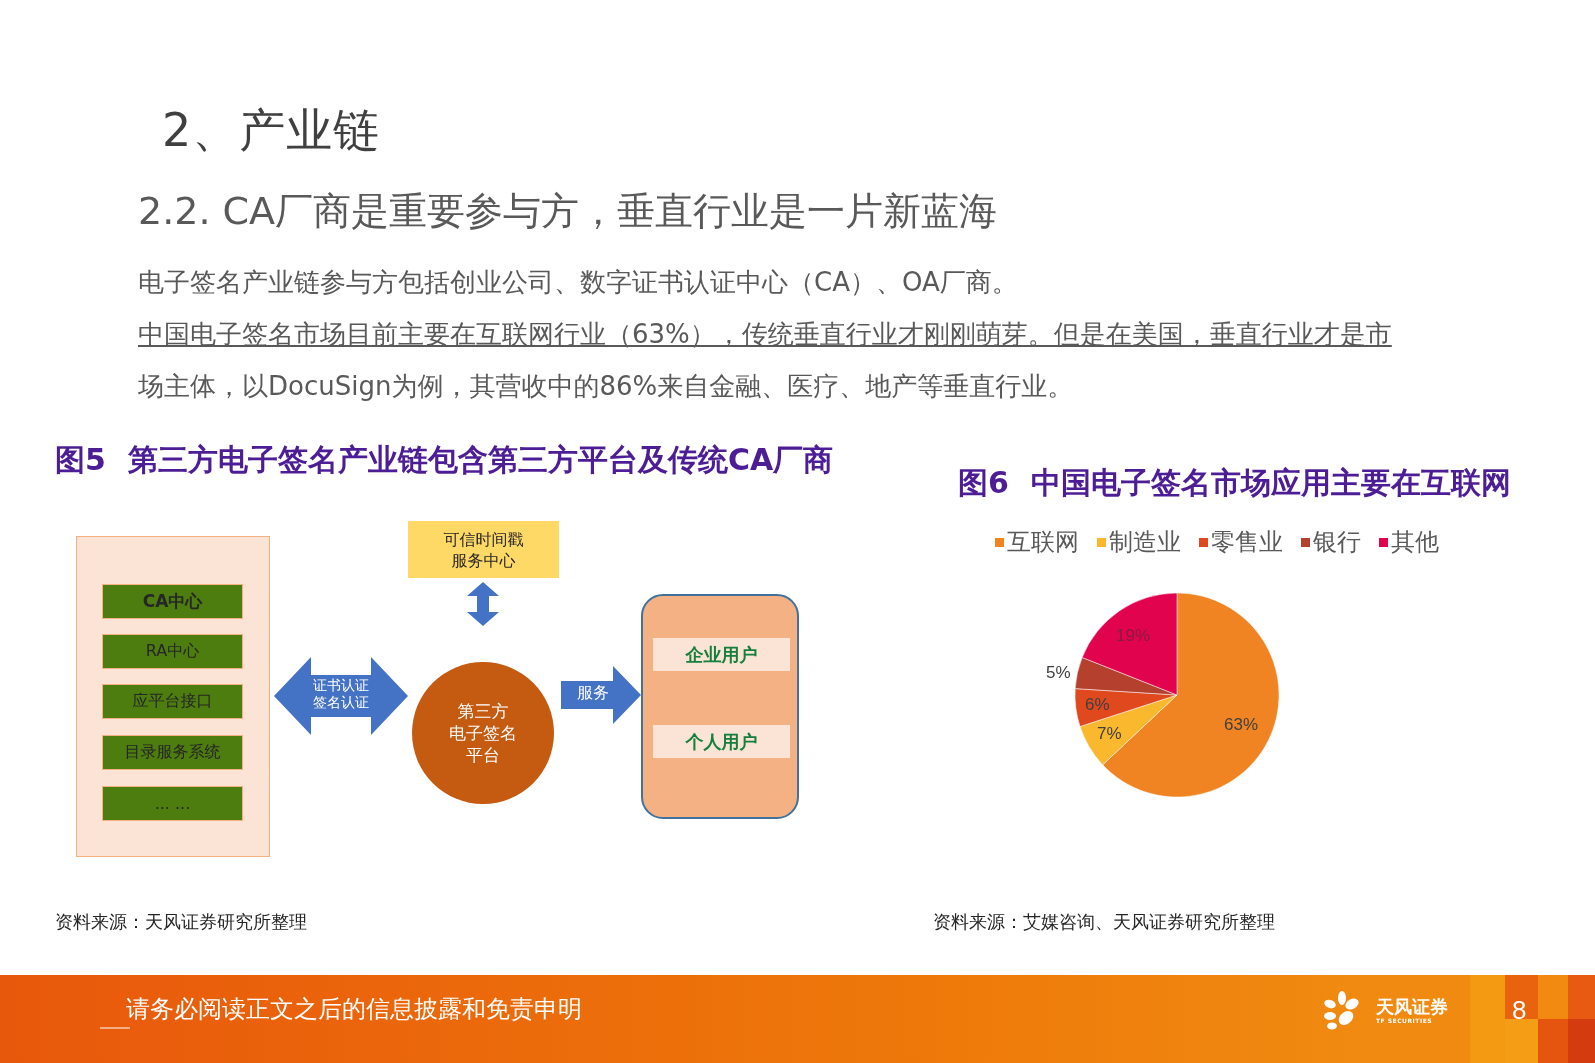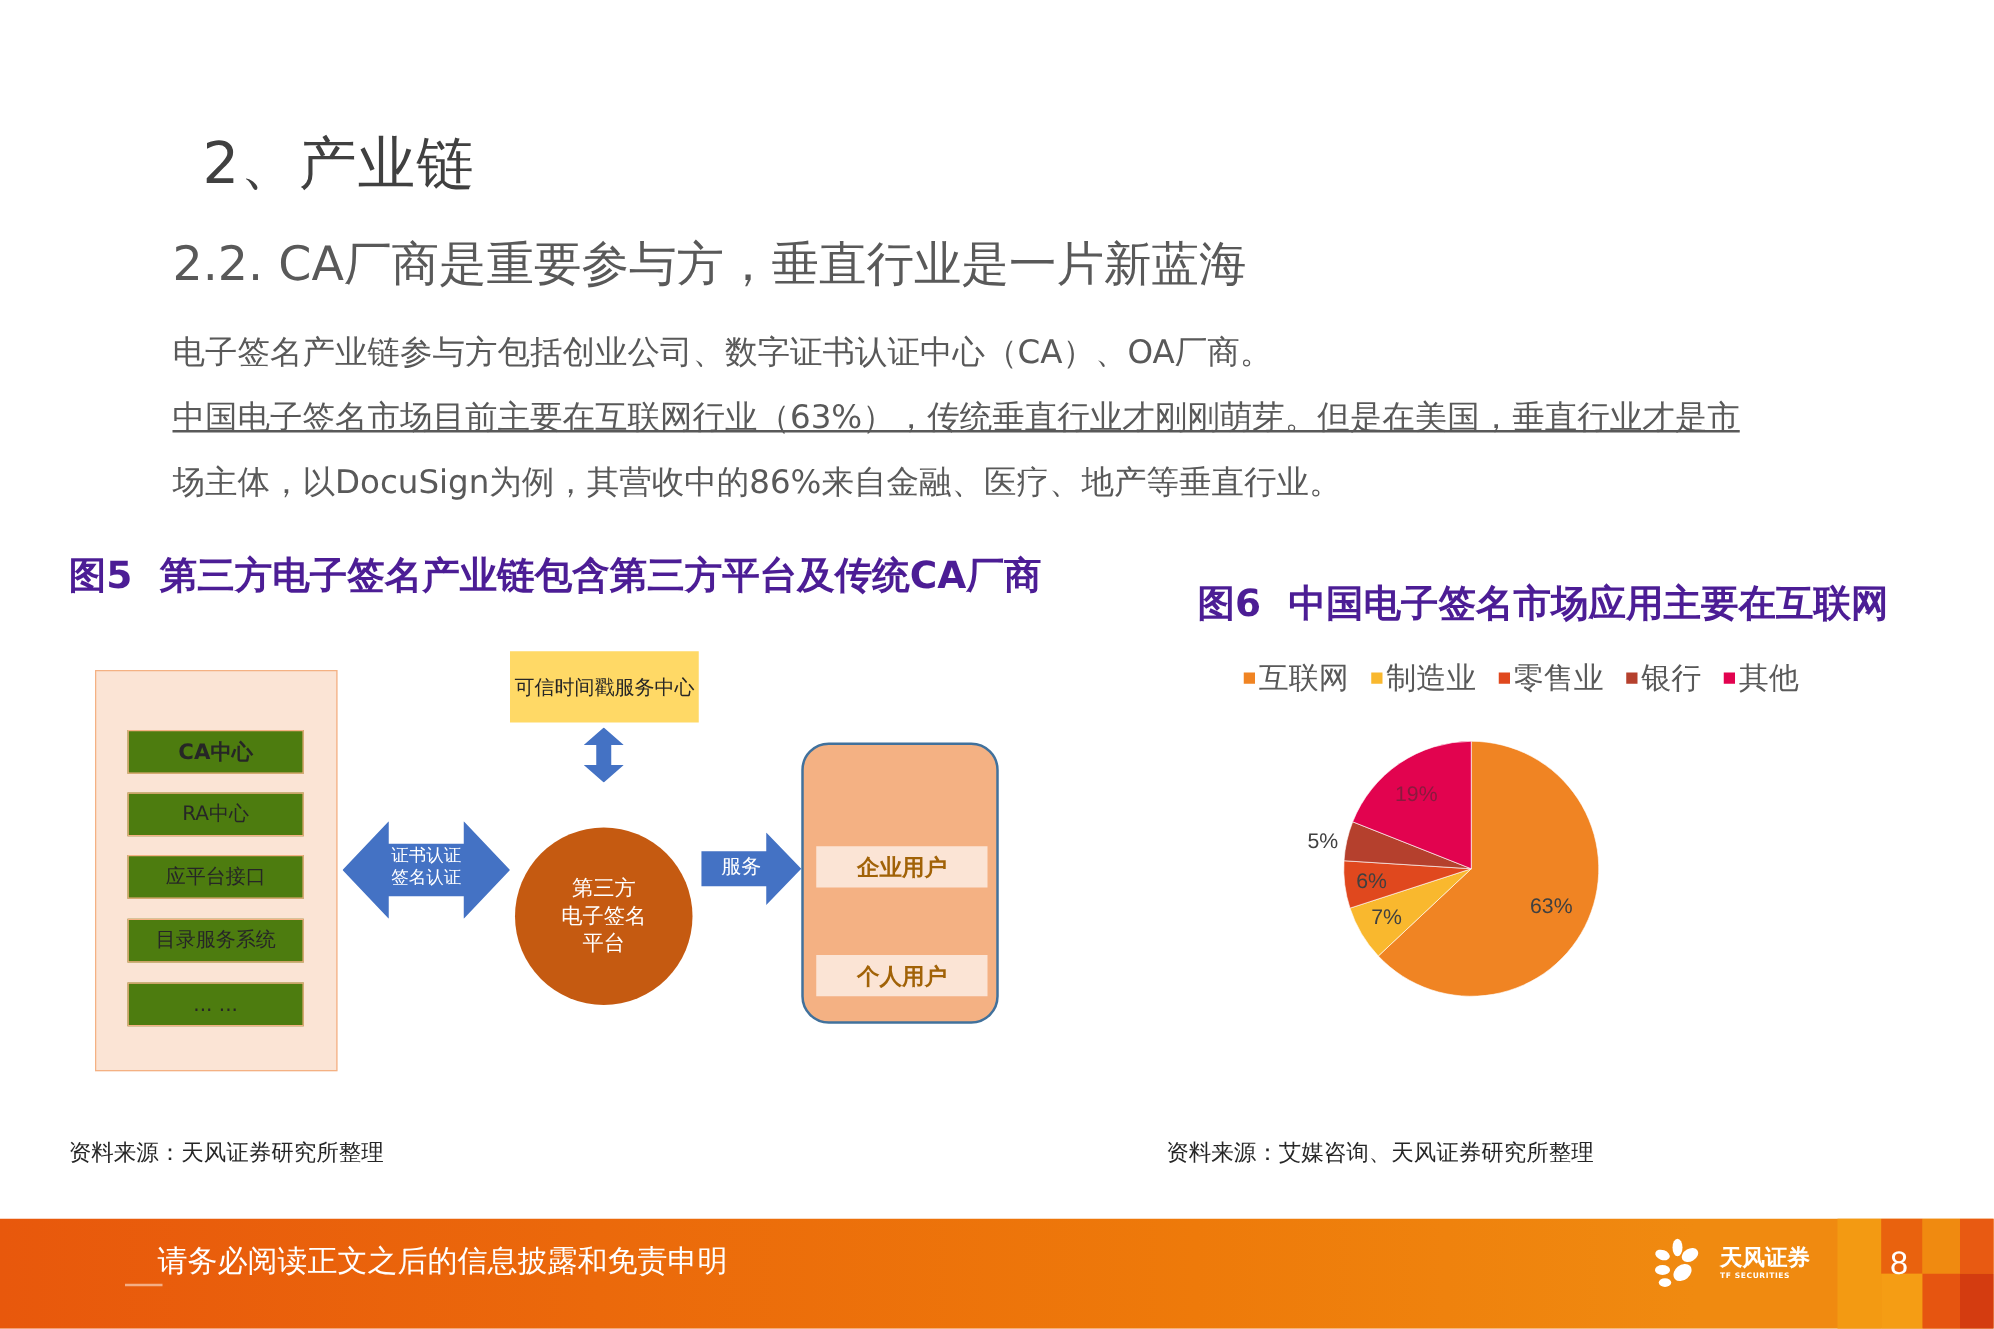--- a/index.html
+++ b/index.html
@@ -16,28 +16,28 @@
   .fig-title { position: absolute; top: 440px; font-size: 30px; font-weight: bold; color: #4c1d95; white-space: nowrap; }
   .fig5-title { left: 55px; }
   .fig6-title { left: 958px; margin-top: 23px; }
   .fig-title .num { margin-right: 22px; }
 
   
   .left-panel { position: absolute; left: 76px; top: 536px; width: 194px; height: 321px; background: #fbe4d5; border: 1px solid #f4b183; }
   .left-item { position: absolute; left: 25px; width: 141px; height: 35px; border: 1px solid #f4b183; background: #4d7c0f; display:flex; align-items:center; justify-content:center; font-size: 16px; color: #262626; }
   .left-item.bold { font-weight: bold; font-size: 17px; }
 
-  .ts-box { position: absolute; left: 408px; top: 521px; width: 151px; height: 57px; background: #ffd966; display:flex; flex-direction:row; align-items:center; justify-content:center; font-size: 16px; color: #262626; line-height: 21px; }
+  .ts-box { position: absolute; left: 408px; top: 521px; width: 151px; height: 57px; background: #ffd966; display:flex; flex-direction:column; align-items:center; justify-content:center; font-size: 16px; color: #262626; line-height: 21px; }
 
   .circle { position: absolute; left: 412px; top: 662px; width: 142px; height: 142px; border-radius: 50%; background: #c55a11; display:flex; flex-direction:column; align-items:center; justify-content:center; color: #fff; font-size: 17px; line-height: 22px; }
 
   .arrow-label { position: absolute; color: #fff; font-size: 14px; text-align: center; line-height: 17px; }
 
   .right-panel { position: absolute; left: 641px; top: 594px; width: 158px; height: 225px; background: #f4b183; border: 2px solid #41719c; border-radius: 22px; }
-  .user-box { position: absolute; left: 10px; width: 137px; height: 33px; background: #fbe4d5; display:flex; align-items:center; justify-content:center; font-weight: bold; font-size: 18px; color: #a16207; margin-top: 39px; }
+  .user-box { position: absolute; left: 10px; width: 137px; height: 33px; background: #fbe4d5; display:flex; align-items:center; justify-content:center; font-weight: bold; font-size: 18px; color: #15803d; }
 
   
   .legend { position: absolute; left: 995px; top: 526px; display: flex; gap: 18px; font-size: 24px; color: #595959; }
   .legend-item { display: flex; align-items: center; gap: 3px; }
   .legend-swatch { width: 9px; height: 9px; display: inline-block; }
   .pie { position: absolute; left: 1070px; top: 588px; width: 214px; height: 214px; }
   .pie-label { position: absolute; font-size: 17px; color: #404040; font-family: "Liberation Sans", sans-serif; }
 
   .source { position: absolute; top: 910px; font-size: 18px; color: #262626; white-space: nowrap; }
   .src5 { left: 55px; }

